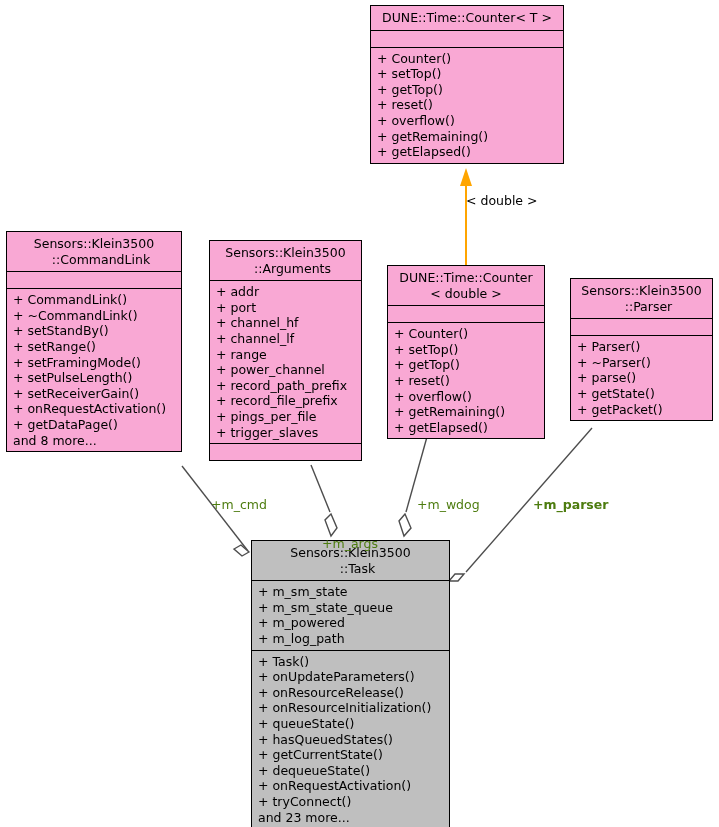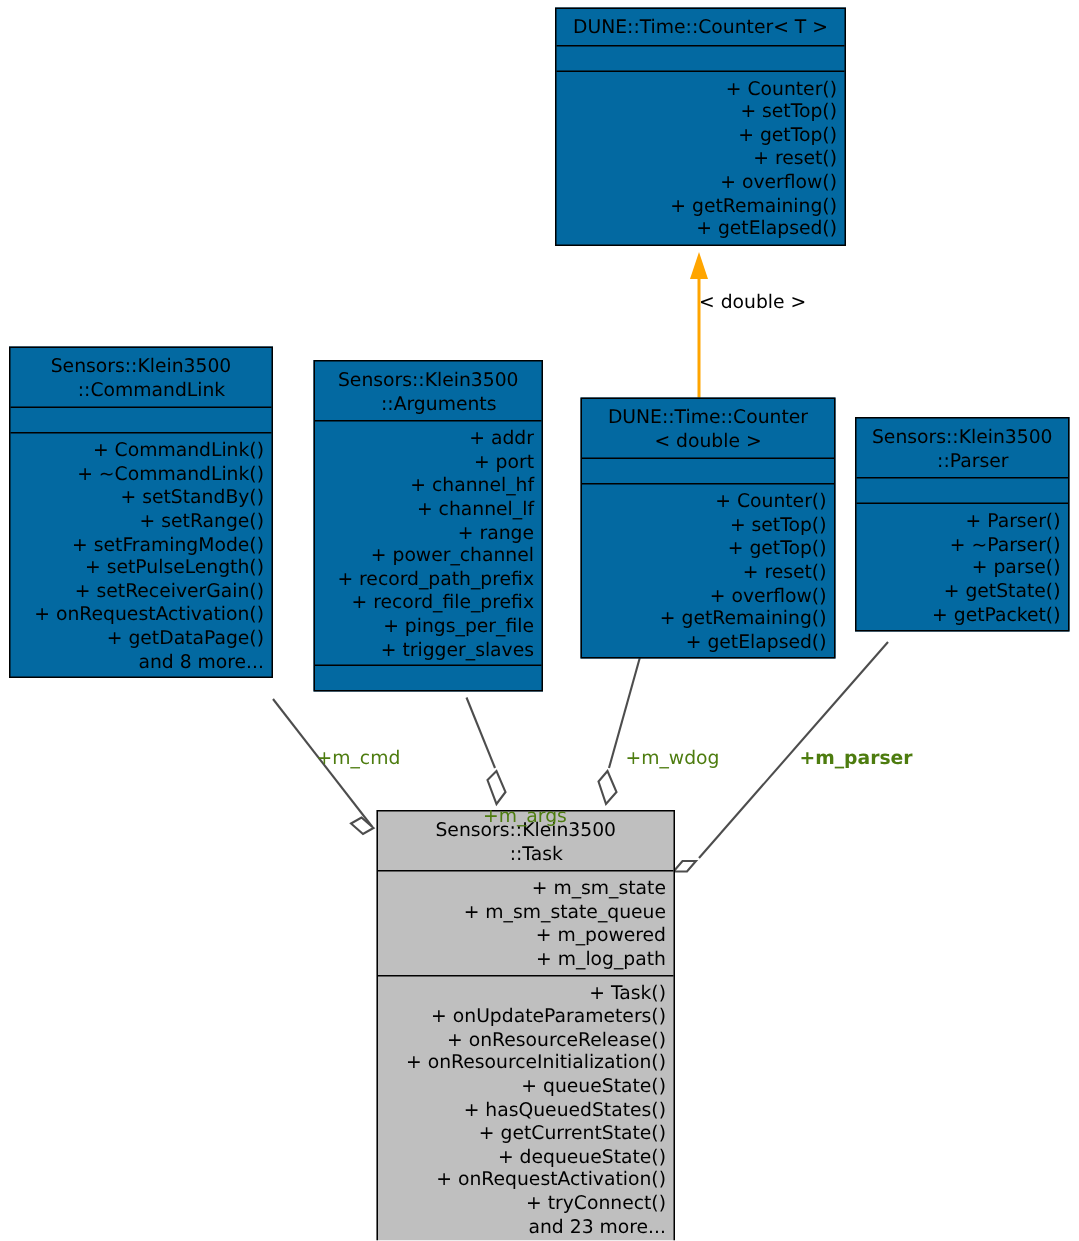--- a/index.html
+++ b/index.html
@@ -23,21 +23,21 @@
     left: 0;
     top: 0;
     width: 719px;
     height: 827px;
     pointer-events: none;
   }
   .uml-class {
     position: absolute;
     box-sizing: border-box;
     border: 1px solid #000000;
-    background: #0369a1;
+    background: #f9a8d4;
     font-size: 12.5px;
     line-height: 15.6px;
     color: #000000;
     z-index: 5;
   }
   .uml-class.filled {
     background: #bfbfbf;
   }
   .compartment {
     box-sizing: border-box;
@@ -53,21 +53,20 @@
   .title-line {
     display: block;
     white-space: pre;
   }
   .title-line.indent {
     text-indent: 14px;
   }
   .member {
     display: block;
     white-space: pre;
-    text-align: right;
   }
   .empty-compartment {
     height: 17px;
   }
   .edge-label {
     position: absolute;
     font-size: 12.5px;
     color: #4d7c0f;
     white-space: pre;
     z-index: 6;
@@ -172,21 +171,21 @@
       <span class="member">+ range</span>
       <span class="member">+ power_channel</span>
       <span class="member">+ record_path_prefix</span>
       <span class="member">+ record_file_prefix</span>
       <span class="member">+ pings_per_file</span>
       <span class="member">+ trigger_slaves</span>
     </div>
     <div class="compartment empty-compartment"></div>
   </div>
 
-  <div class="uml-class" id="cls-counter-double" style="left:387px; top:265px; width:170px;">
+  <div class="uml-class" id="cls-counter-double" style="left:387px; top:265px; width:158px;">
     <div class="compartment title-compartment">
       <span class="title-line">DUNE::Time::Counter</span>
       <span class="title-line">&lt; double &gt;</span>
     </div>
     <div class="compartment empty-compartment"></div>
     <div class="compartment">
       <span class="member">+ Counter()</span>
       <span class="member">+ setTop()</span>
       <span class="member">+ getTop()</span>
       <span class="member">+ reset()</span>

